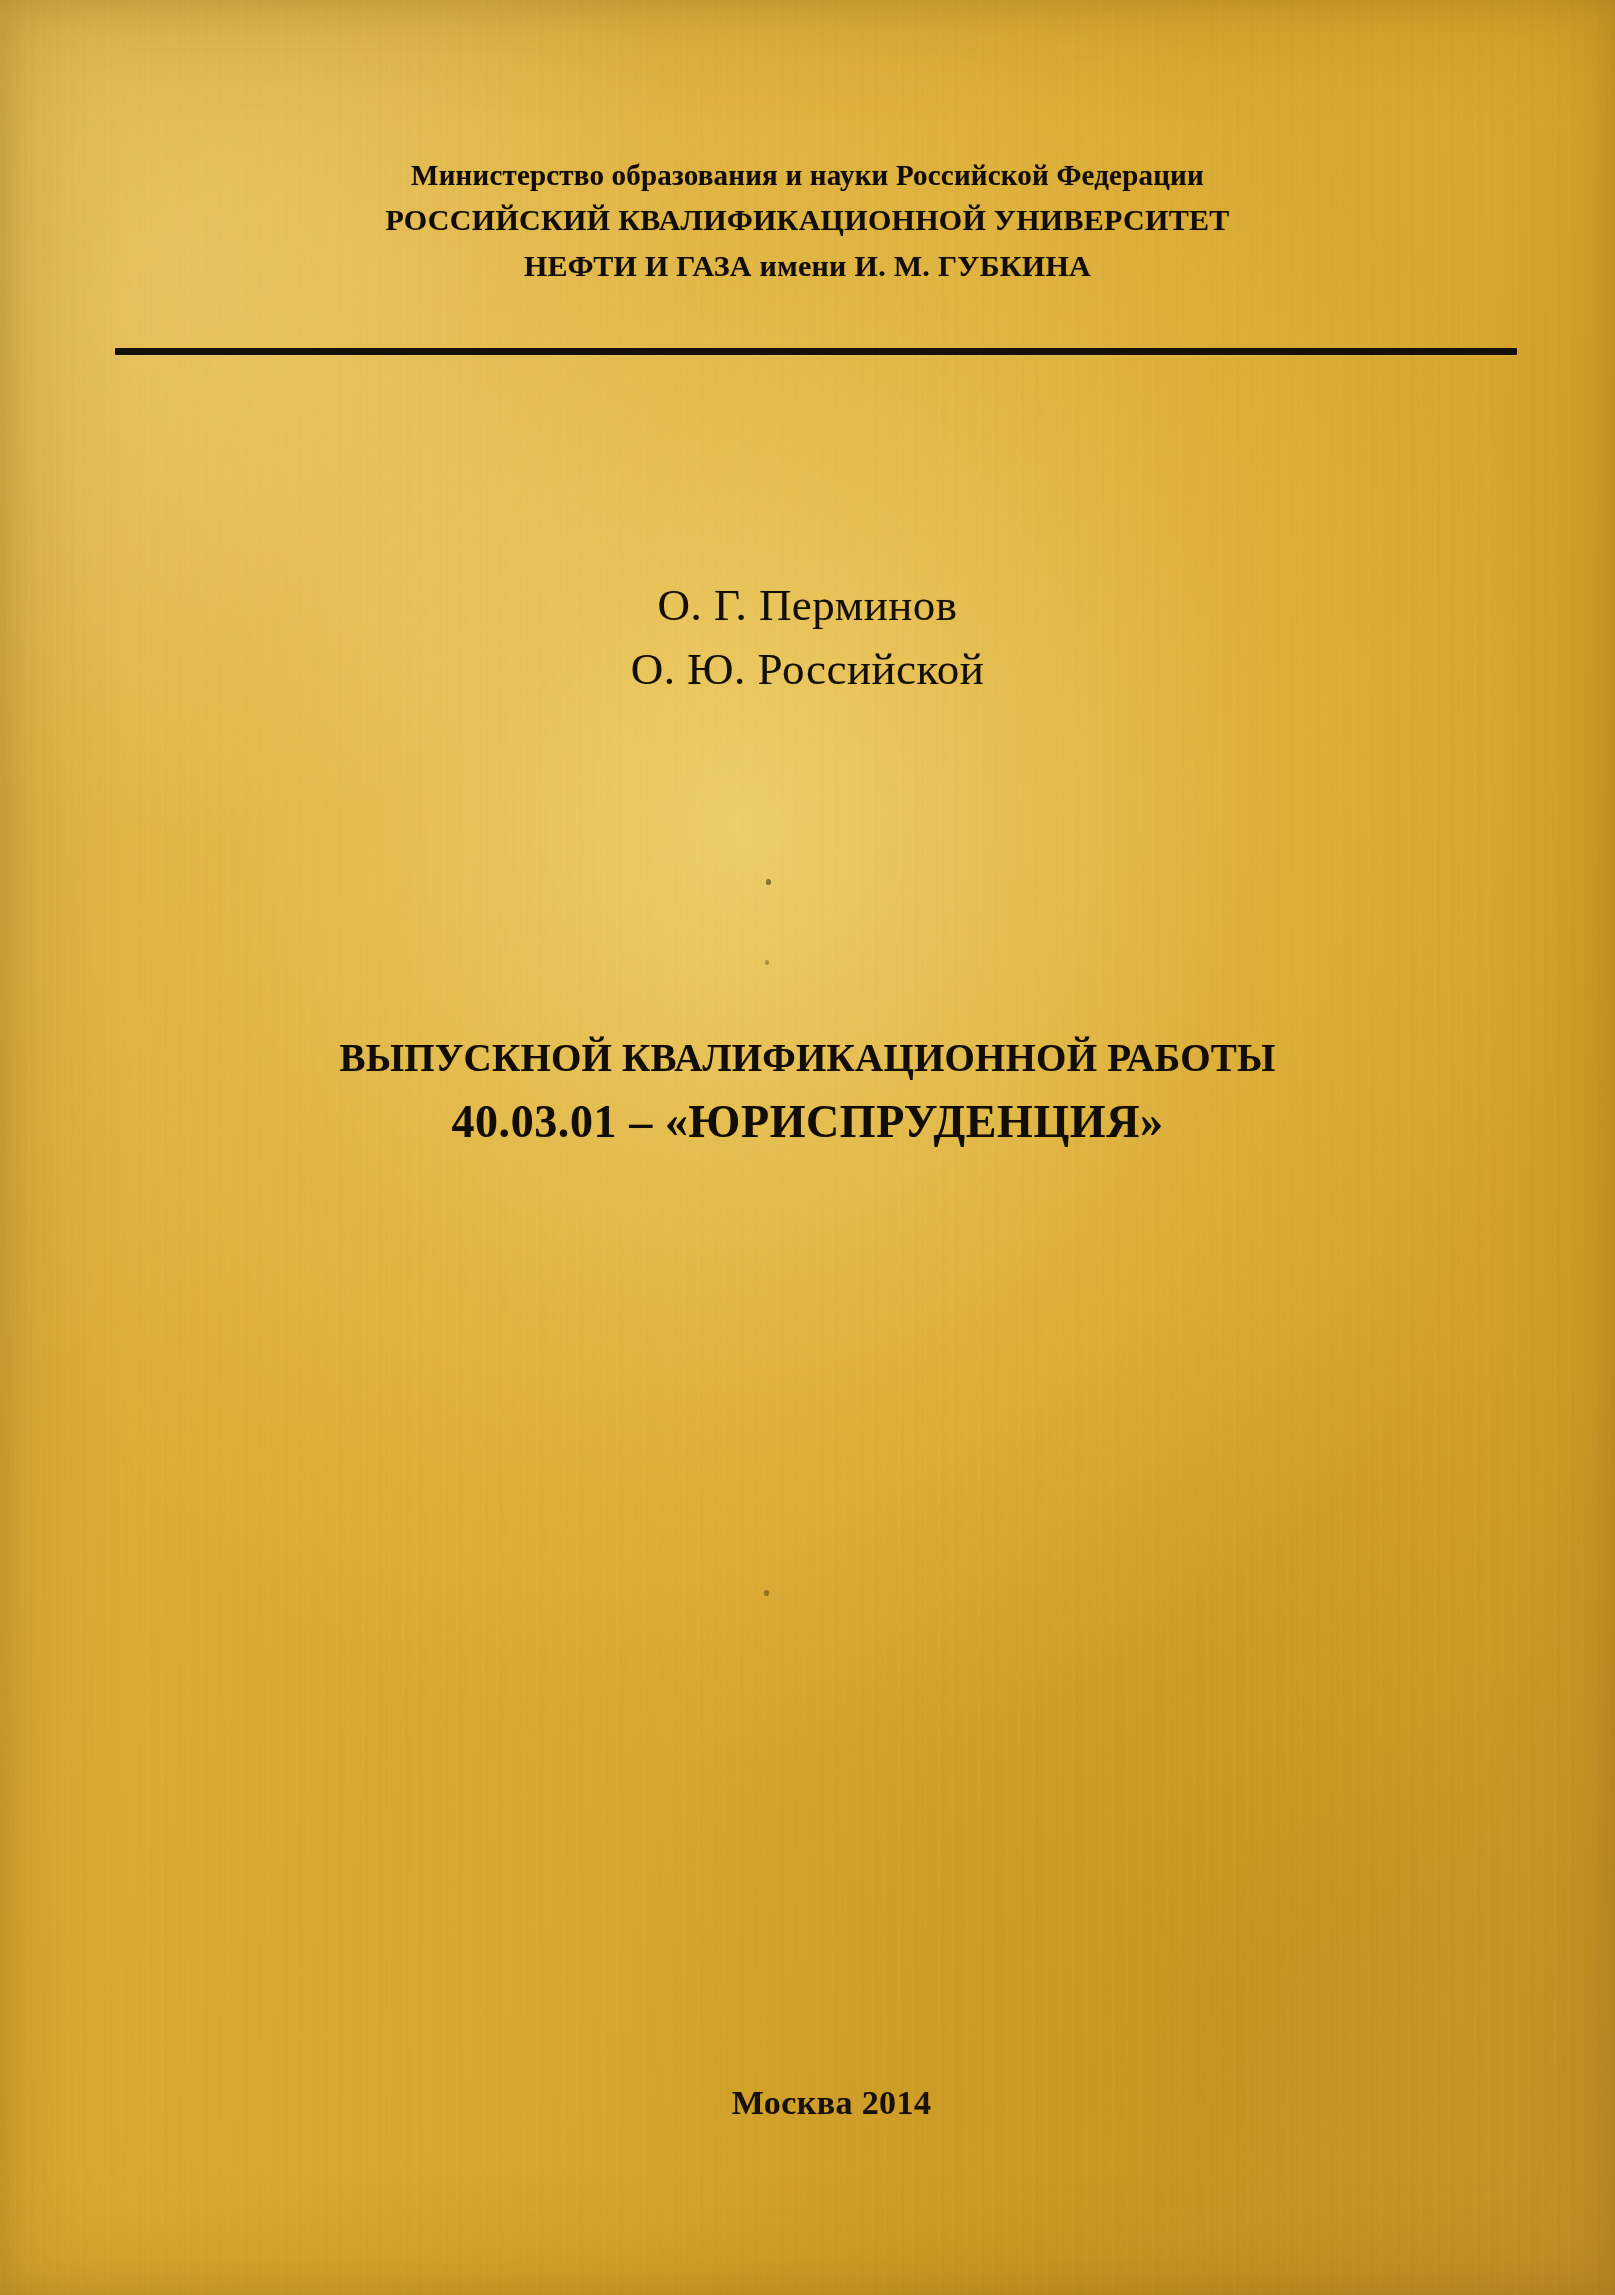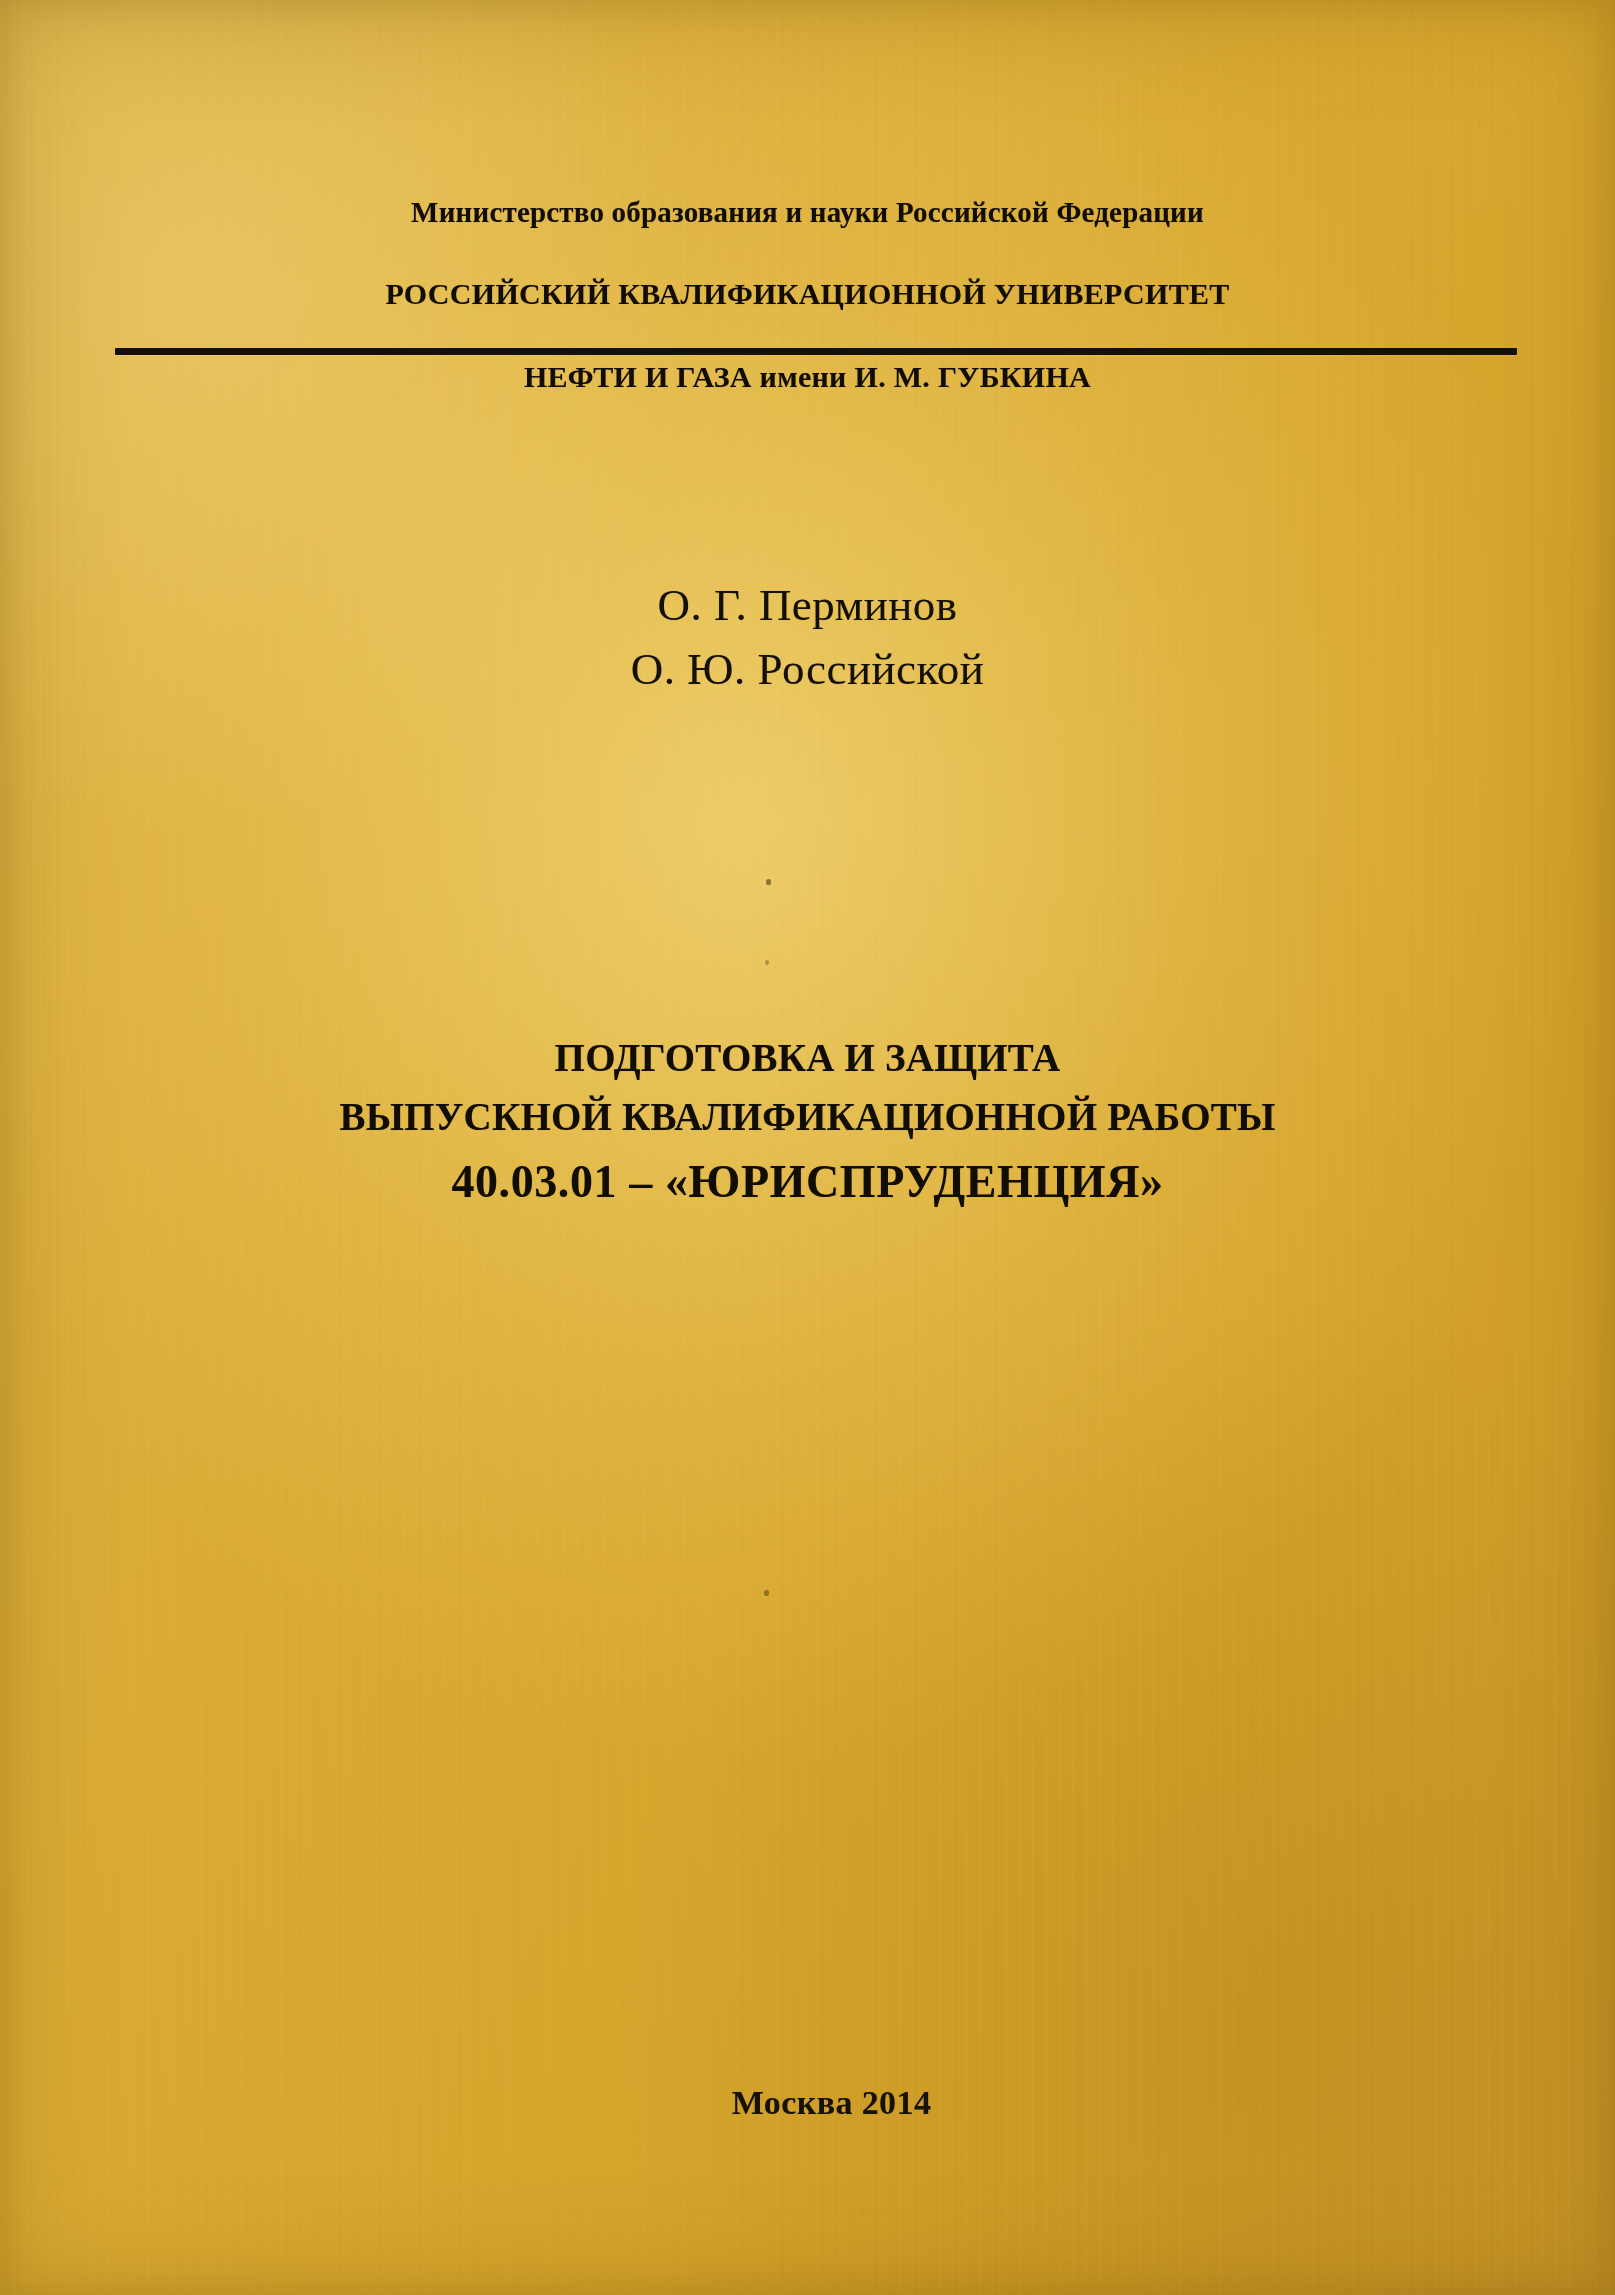--- a/index.html
+++ b/index.html
@@ -69,21 +69,20 @@
     right: 0;
     top: 153px;
     text-align: center;
     color: #120d04;
   }
   .header .line {
     font-weight: bold;
     letter-spacing: 0.2px;
     line-height: 1.52;
     text-shadow: 0 0 1px rgba(0,0,0,0.25);
-    margin-top: 37px;
   }
   .header .line1 { font-size: 29px; }
   .header .line2 { font-size: 30px; letter-spacing: 0.3px; }
   .header .line3 { font-size: 30px; letter-spacing: 0.3px; }
 
   .header-rule {
     position: absolute;
     left: 115px;
     right: 98px;
     top: 348px;
@@ -174,21 +173,20 @@
     </div>
 
     <div class="header-rule"></div>
 
     <div class="authors">
       <div class="author">О. Г. Перминов</div>
       <div class="author">О. Ю. Российской</div>
     </div>
 
     <div class="title">
-      <div class="tline tline1">ПОДГОТОВКА И ЗАЩИТА</div>
       <div class="tline tline2">ВЫПУСКНОЙ КВАЛИФИКАЦИОННОЙ РАБОТЫ</div>
       <div class="tline tline4">40.03.01 – «ЮРИСПРУДЕНЦИЯ»</div>
     </div>
 
     <div class="speck speck-a"></div>
     <div class="speck speck-b"></div>
     <div class="speck speck-c"></div>
 
     <div class="footer">
       <div class="place">Москва 2014</div>

